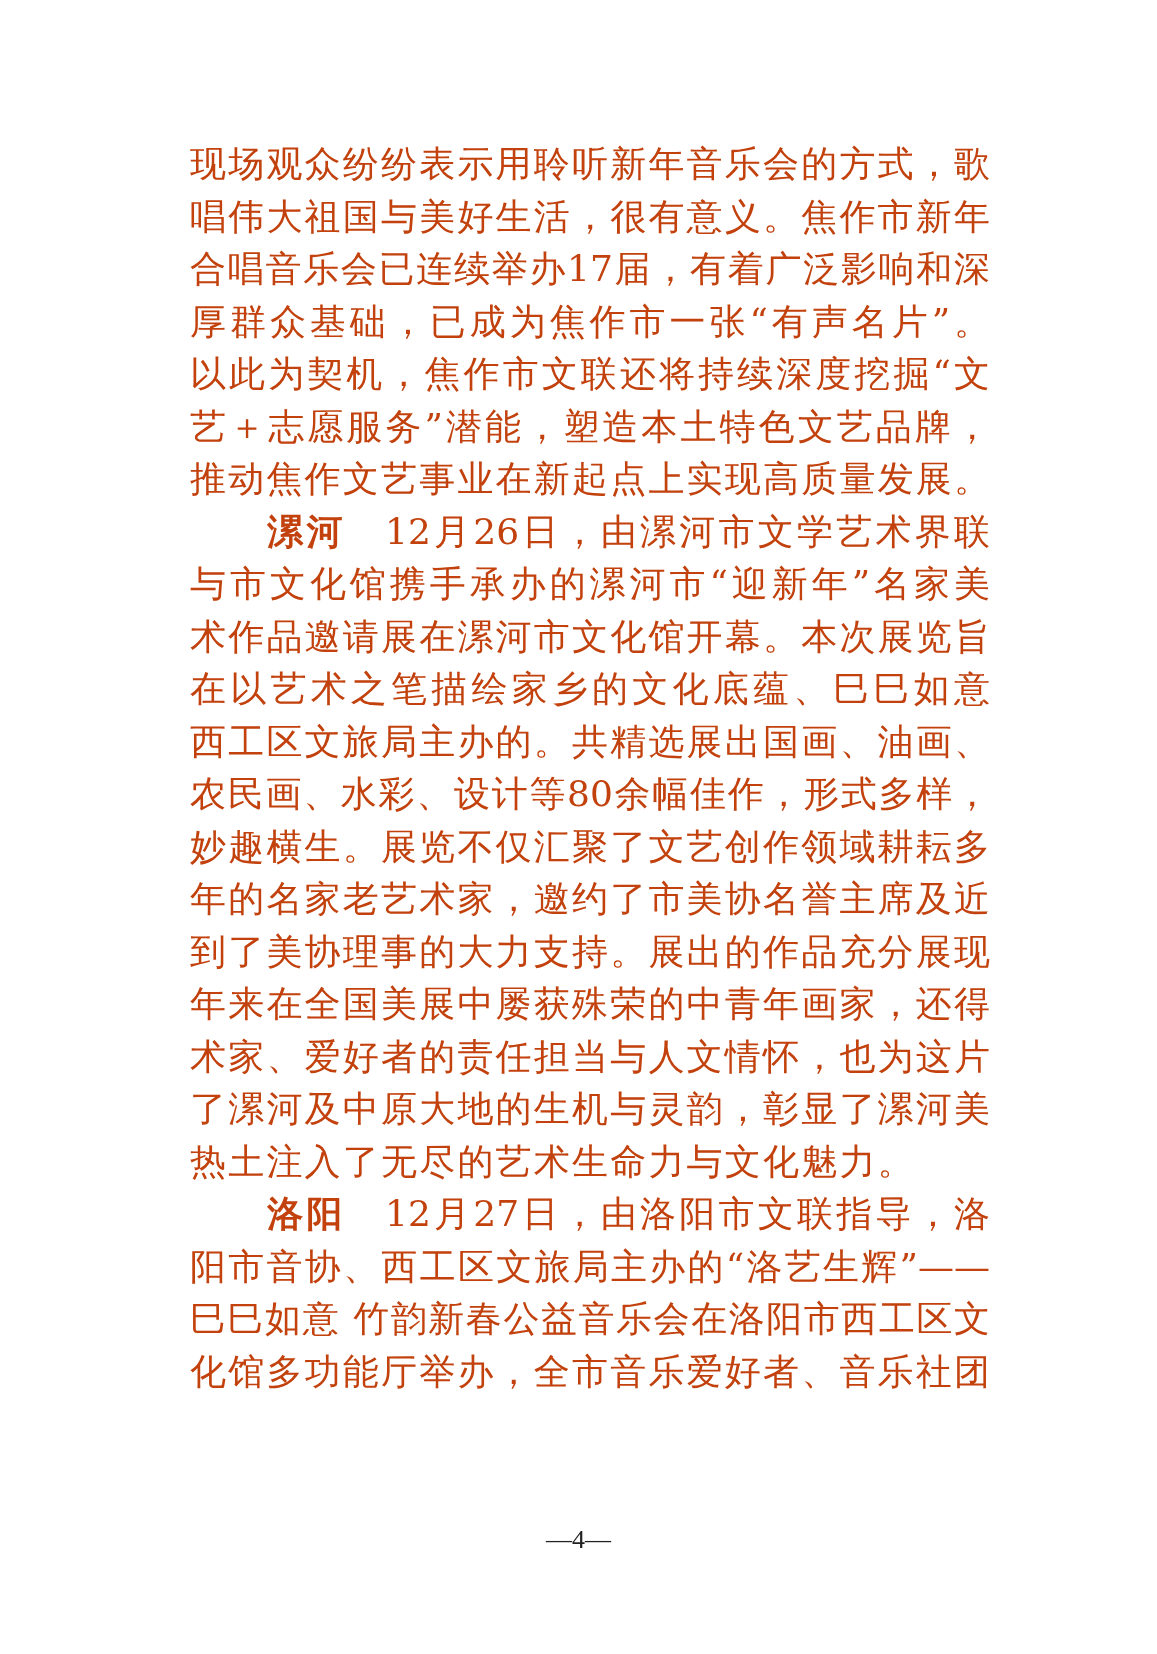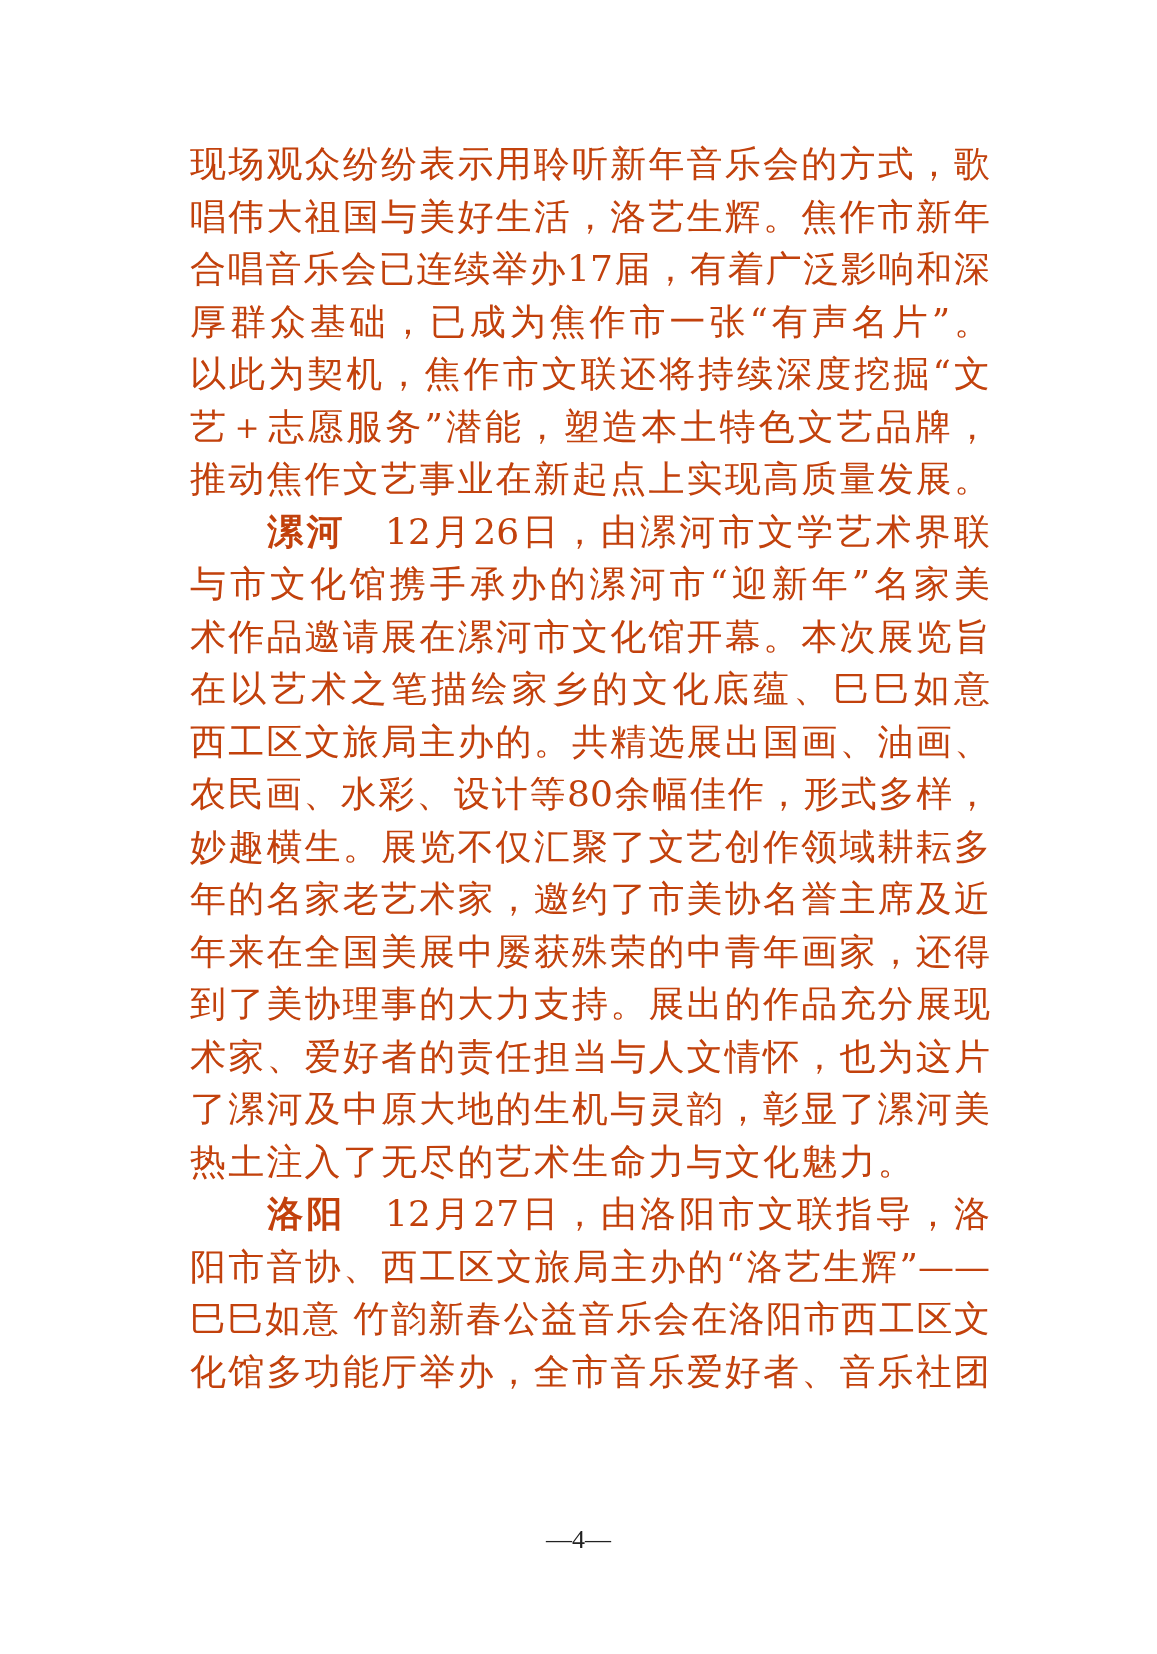--- a/index.html
+++ b/index.html
@@ -31,39 +31,39 @@
     }
   </style>
 </head>
 <body>
 
 <div class="page">
   <div class="body-text">
 
     <div>
       <span class="line justify">现场观众纷纷表示用聆听新年音乐会的方式，歌</span>
-      <span class="line justify">唱伟大祖国与美好生活，洛艺生辉。焦作市新年</span>
+      <span class="line justify">唱伟大祖国与美好生活，很有意义。焦作市新年</span>
       <span class="line justify">合唱音乐会已连续举办17届，有着广泛影响和深</span>
       <span class="line justify">厚群众基础，已成为焦作市一张“有声名片”。</span>
       <span class="line justify">以此为契机，焦作市文联还将持续深度挖掘“文</span>
       <span class="line justify">艺＋志愿服务”潜能，塑造本土特色文艺品牌，</span>
       <span class="line">推动焦作文艺事业在新起点上实现高质量发展。</span>
     </div>
 
     <div>
       <span class="line justify"><span class="indent"></span><span class="lead">漯河</span>　<span>12月26日，由漯河市文学艺术界联</span></span>
       <span class="line justify">与市文化馆携手承办的漯河市“迎新年”名家美</span>
       <span class="line justify">术作品邀请展在漯河市文化馆开幕。本次展览旨</span>
       <span class="line justify">在以艺术之笔描绘家乡的文化底蕴、巳巳如意</span>
       <span class="line justify">西工区文旅局主办的。共精选展出国画、油画、</span>
       <span class="line justify">农民画、水彩、设计等80余幅佳作，形式多样，</span>
       <span class="line justify">妙趣横生。展览不仅汇聚了文艺创作领域耕耘多</span>
       <span class="line justify">年的名家老艺术家，邀约了市美协名誉主席及近</span>
+      <span class="line justify">到了美协理事的大力支持。展出的作品充分展现</span>
       <span class="line justify">年来在全国美展中屡获殊荣的中青年画家，还得</span>
-      <span class="line justify">到了美协理事的大力支持。展出的作品充分展现</span>
       <span class="line justify">术家、爱好者的责任担当与人文情怀，也为这片</span>
       <span class="line justify">了漯河及中原大地的生机与灵韵，彰显了漯河美</span>
       <span class="line">热土注入了无尽的艺术生命力与文化魅力。</span>
     </div>
 
     <div>
       <span class="line justify"><span class="indent"></span><span class="lead">洛阳</span>　<span>12月27日，由洛阳市文联指导，洛</span></span>
       <span class="line justify">阳市音协、西工区文旅局主办的“洛艺生辉”——</span>
       <span class="line justify">巳巳如意 竹韵新春公益音乐会在洛阳市西工区文</span>
       <span class="line justify">化馆多功能厅举办，全市音乐爱好者、音乐社团</span>

